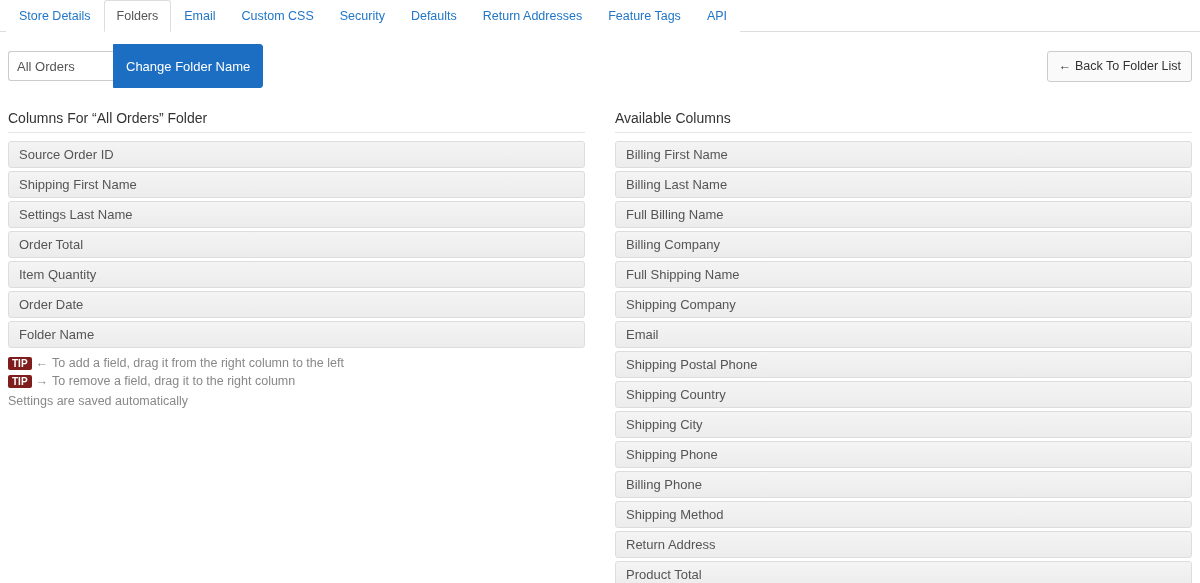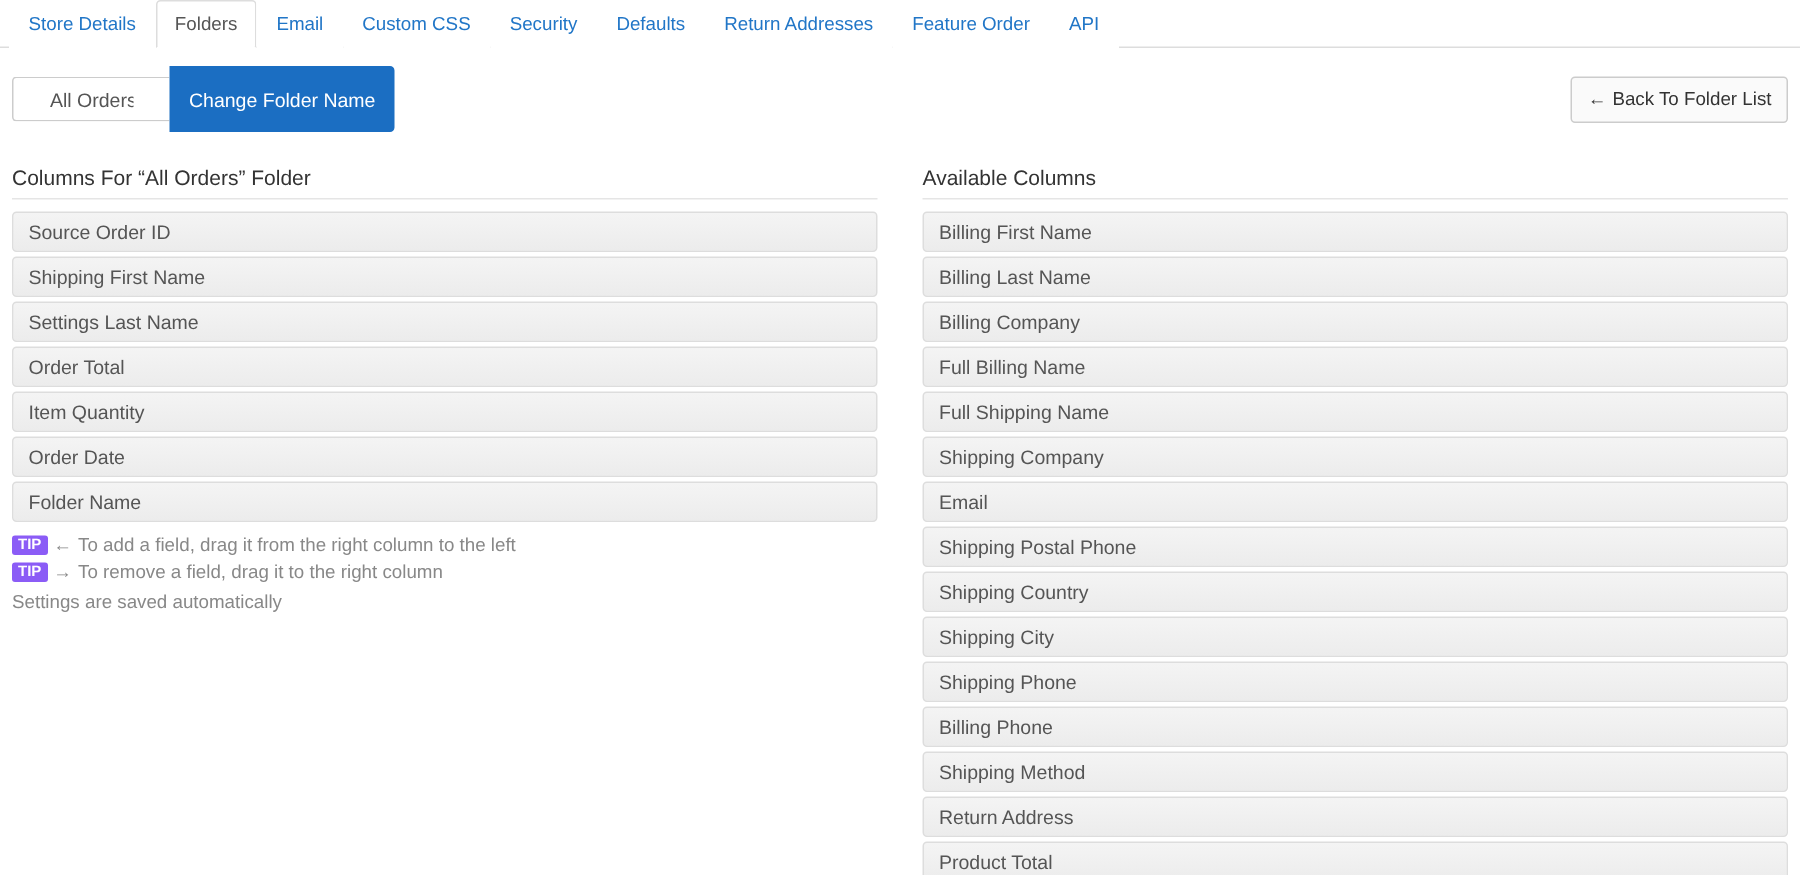--- a/index.html
+++ b/index.html
@@ -40,21 +40,21 @@
     padding: 12px 8px 6px 8px;
   }
   .toolbar-left {
     display: flex;
     align-items: center;
     gap: 0;
   }
   .folder-input {
     height: 30px;
     width: 105px;
-    padding: 4px 24px;
+    padding: 4px 8px;
     font-size: 13px;
     border: 1px solid #ccc;
     border-right: none;
     border-radius: 3px 0 0 3px;
     outline: none;
     color: #555;
   }
   .btn {
     display: inline-flex;
     align-items: center;
@@ -116,21 +116,21 @@
     font-size: 12.5px;
     color: #888;
   }
   .tip-line {
     margin-bottom: 4px;
     display: flex;
     align-items: center;
     gap: 4px;
   }
   .tip-badge {
-    background: #8b5cf6;
+    background: #7f1d1d;
     color: #fff;
     font-size: 10px;
     font-weight: bold;
     padding: 1px 4px;
     border-radius: 2px;
     display: inline-block;
   }
   .tip-arrow-left::before { content: "\2190"; color:#888; }
   .tip-arrow-right::before { content: "\2192"; color:#888; }
   .save-note {
@@ -143,21 +143,21 @@
 <body>
 
 <div class="tabs">
   <div class="tab"><span>Store Details</span></div>
   <div class="tab active"><span>Folders</span></div>
   <div class="tab"><span>Email</span></div>
   <div class="tab"><span>Custom CSS</span></div>
   <div class="tab"><span>Security</span></div>
   <div class="tab"><span>Defaults</span></div>
   <div class="tab"><span>Return Addresses</span></div>
-  <div class="tab"><span>Feature Order</span></div>
+  <div class="tab"><span>Feature Tags</span></div>
   <div class="tab"><span>API</span></div>
 </div>
 
 <div class="toolbar">
   <div class="toolbar-left">
     <input class="folder-input" type="text" value="All Orders" style="">
     <button class="btn btn-primary">
       <span>Change Folder Name</span>
     </button>
   </div>
@@ -193,22 +193,22 @@
       </div>
       <div class="save-note">Settings are saved automatically</div>
     </div>
   </div>
 
   <div class="col">
     <h2>Available Columns</h2>
 
     <div class="field-item"><span>Billing First Name</span></div>
     <div class="field-item"><span>Billing Last Name</span></div>
+    <div class="field-item"><span>Full Billing Name</span></div>
     <div class="field-item"><span>Billing Company</span></div>
-    <div class="field-item"><span>Full Billing Name</span></div>
     <div class="field-item"><span>Full Shipping Name</span></div>
     <div class="field-item"><span>Shipping Company</span></div>
     <div class="field-item"><span>Email</span></div>
     <div class="field-item"><span>Shipping Postal Phone</span></div>
     <div class="field-item"><span>Shipping Country</span></div>
     <div class="field-item"><span>Shipping City</span></div>
     <div class="field-item"><span>Shipping Phone</span></div>
     <div class="field-item"><span>Billing Phone</span></div>
     <div class="field-item"><span>Shipping Method</span></div>
     <div class="field-item"><span>Return Address</span></div>

